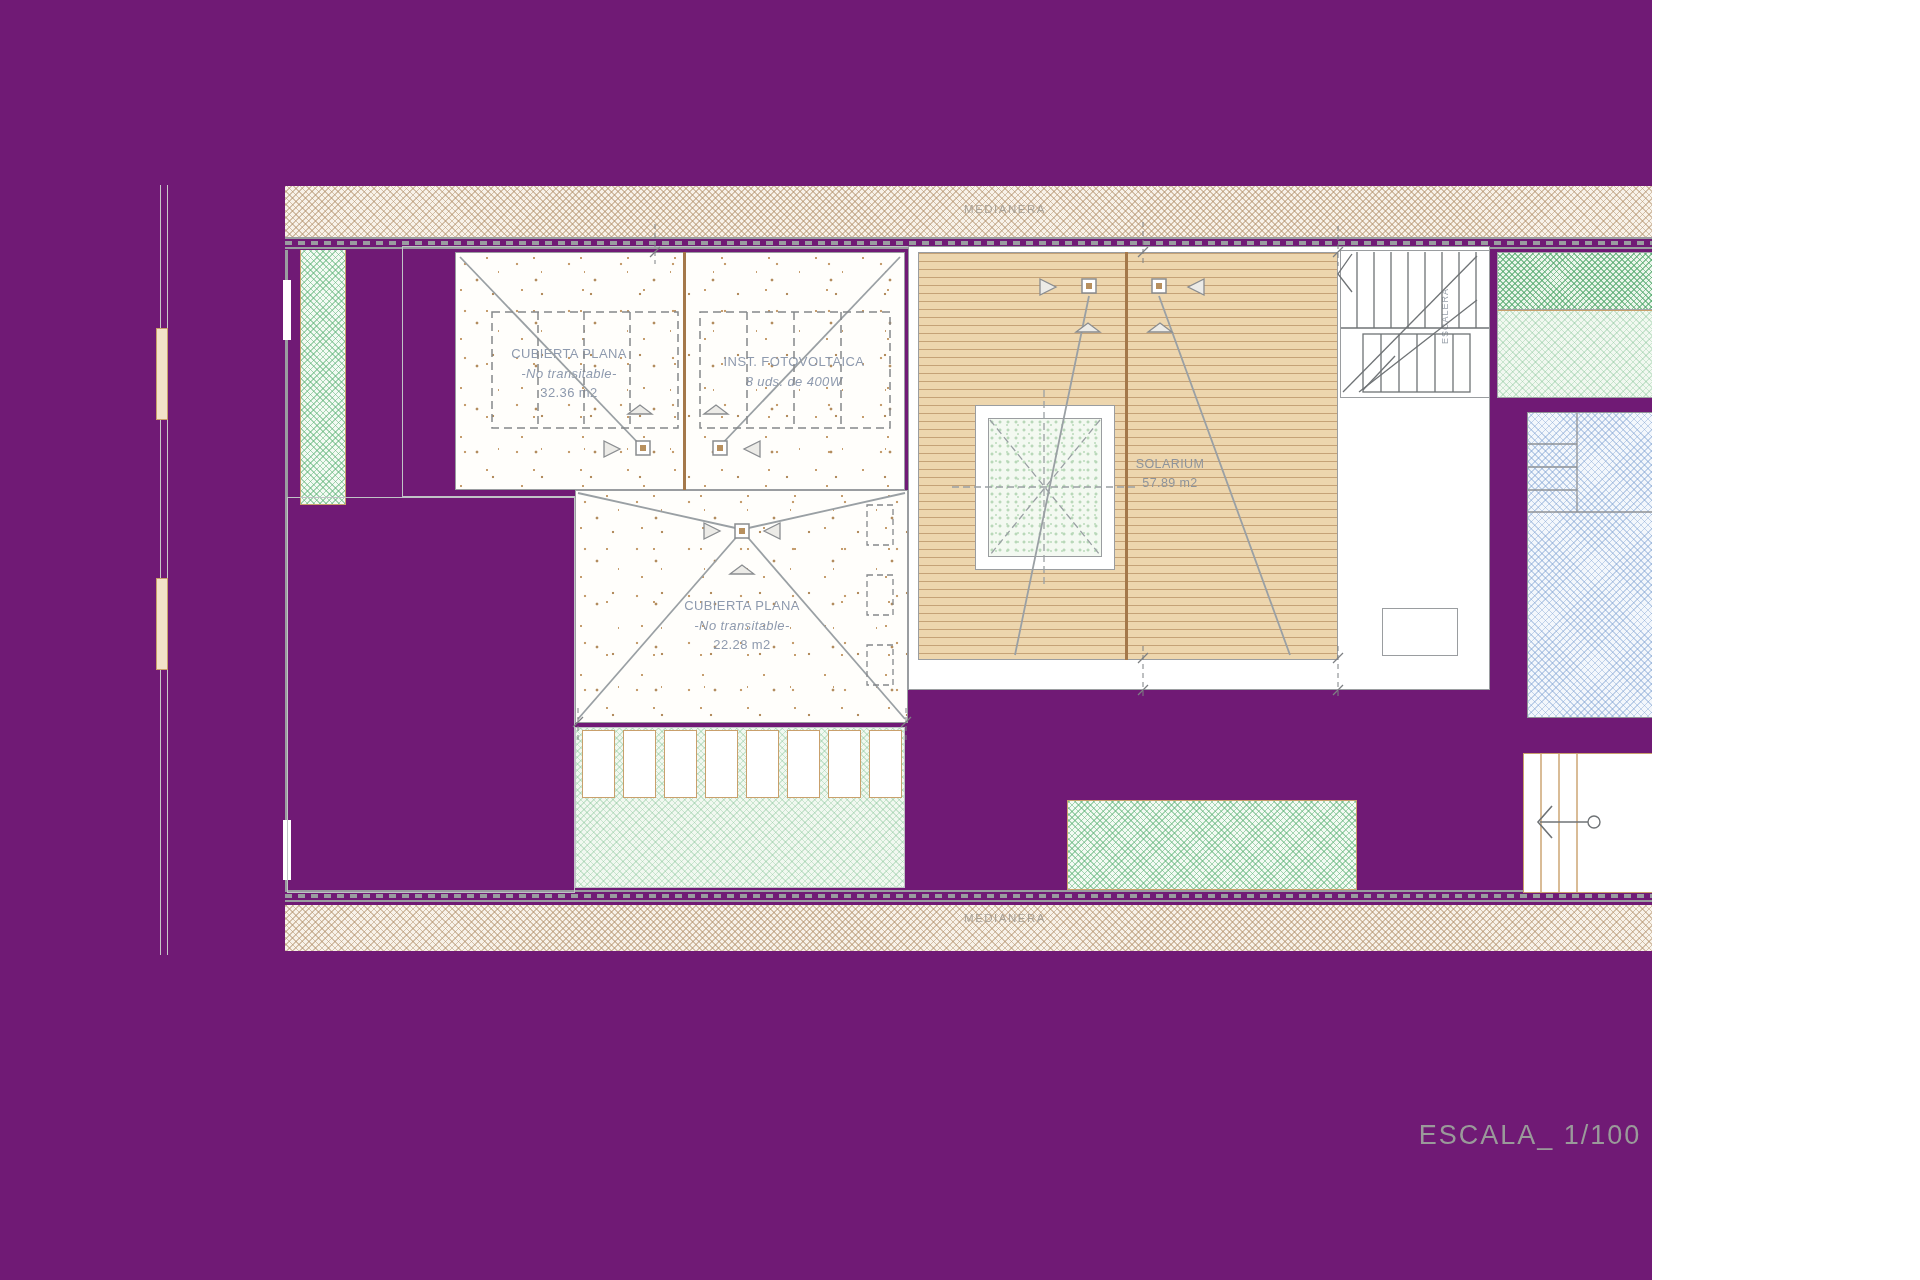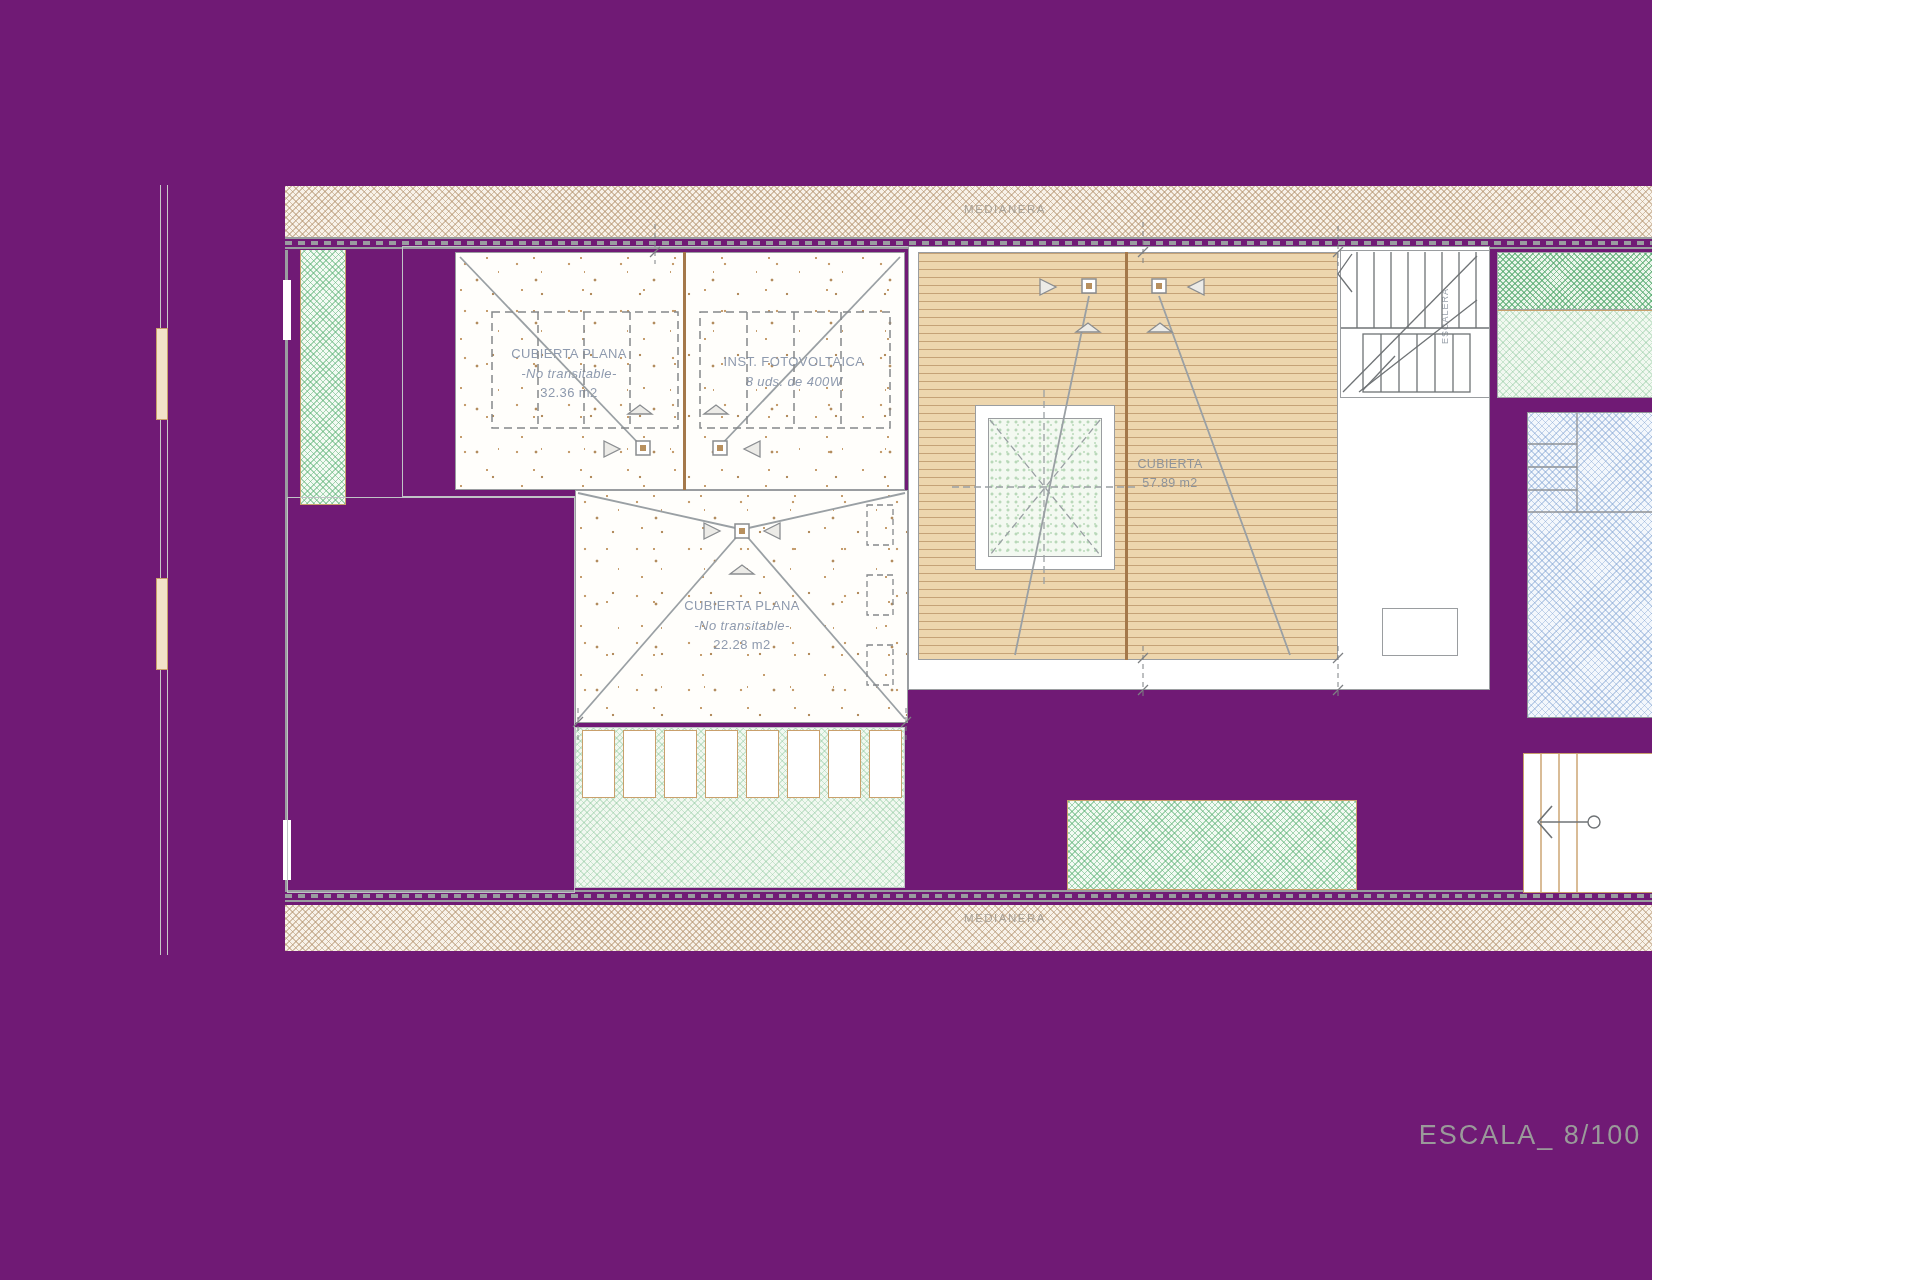--- a/index.html
+++ b/index.html
@@ -139,25 +139,25 @@
   <div class="abs lbl" style="left:699px;top:352px;width:190px;">
     <div>INST. FOTOVOLTAICA</div>
     <div class="sub">8 uds. de 400W</div>
   </div>
   <div class="abs lbl" style="left:647px;top:596px;width:190px;">
     <div>CUBIERTA PLANA</div>
     <div class="sub">-No transitable-</div>
     <div>22.28 m2</div>
   </div>
   <div class="abs lbl-solarium" style="left:1085px;top:455px;width:170px;">
-    <div>CUBIERTA</div>
+    <div>SOLARIUM</div>
     <div>57.89 m2</div>
   </div>
 
-  <div class="abs lbl-scale" style="left:1395px;top:1120px;width:270px;">ESCALA_ 8/100</div>
+  <div class="abs lbl-scale" style="left:1395px;top:1120px;width:270px;">ESCALA_ 1/100</div>
 
   <svg class="overlay" width="1920" height="1280" viewBox="0 0 1920 1280">
 
     <g stroke="#9aa0a4" stroke-width="1.8" fill="none">
       <path d="M460,257 L642,447"></path>
       <path d="M900,257 L719,447"></path>
       <path d="M578,493 L740,529"></path>
       <path d="M905,493 L744,529"></path>
       <path d="M578,719 L740,533"></path>
       <path d="M905,719 L744,533"></path>

